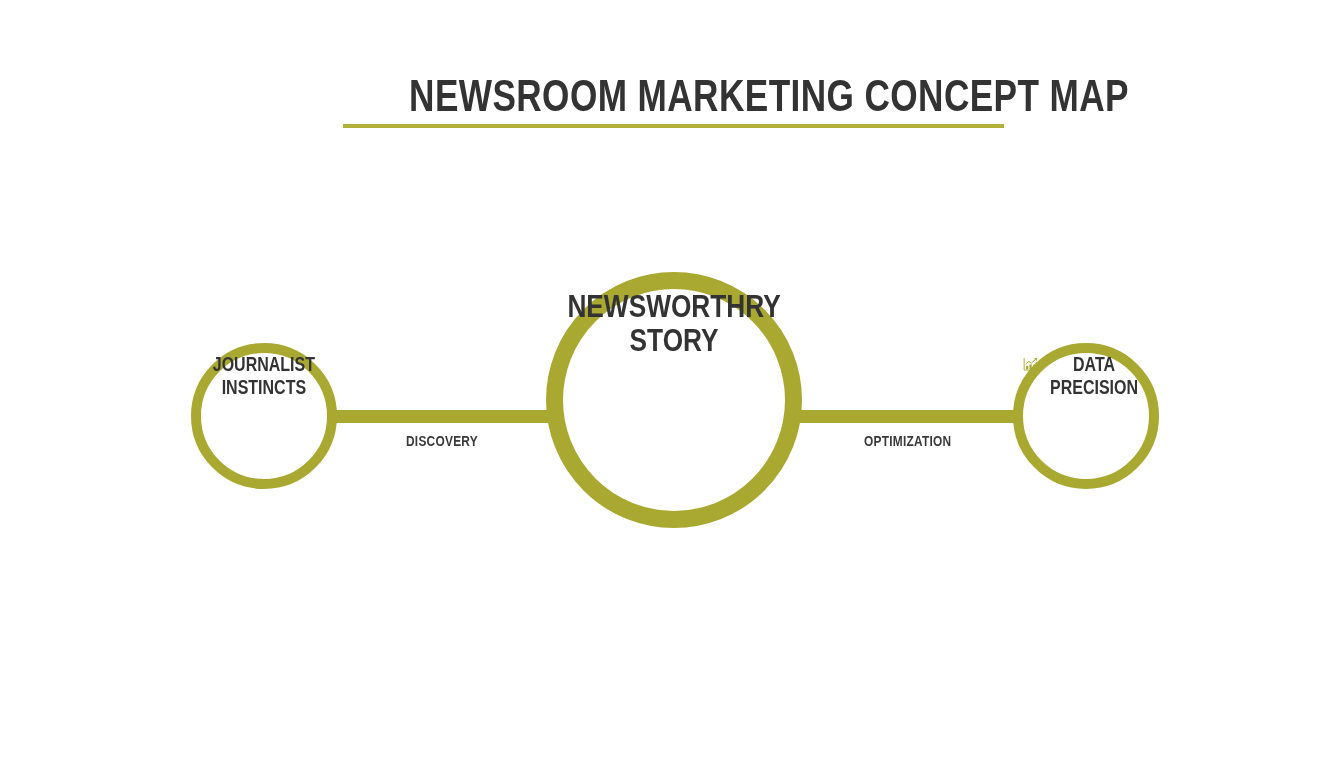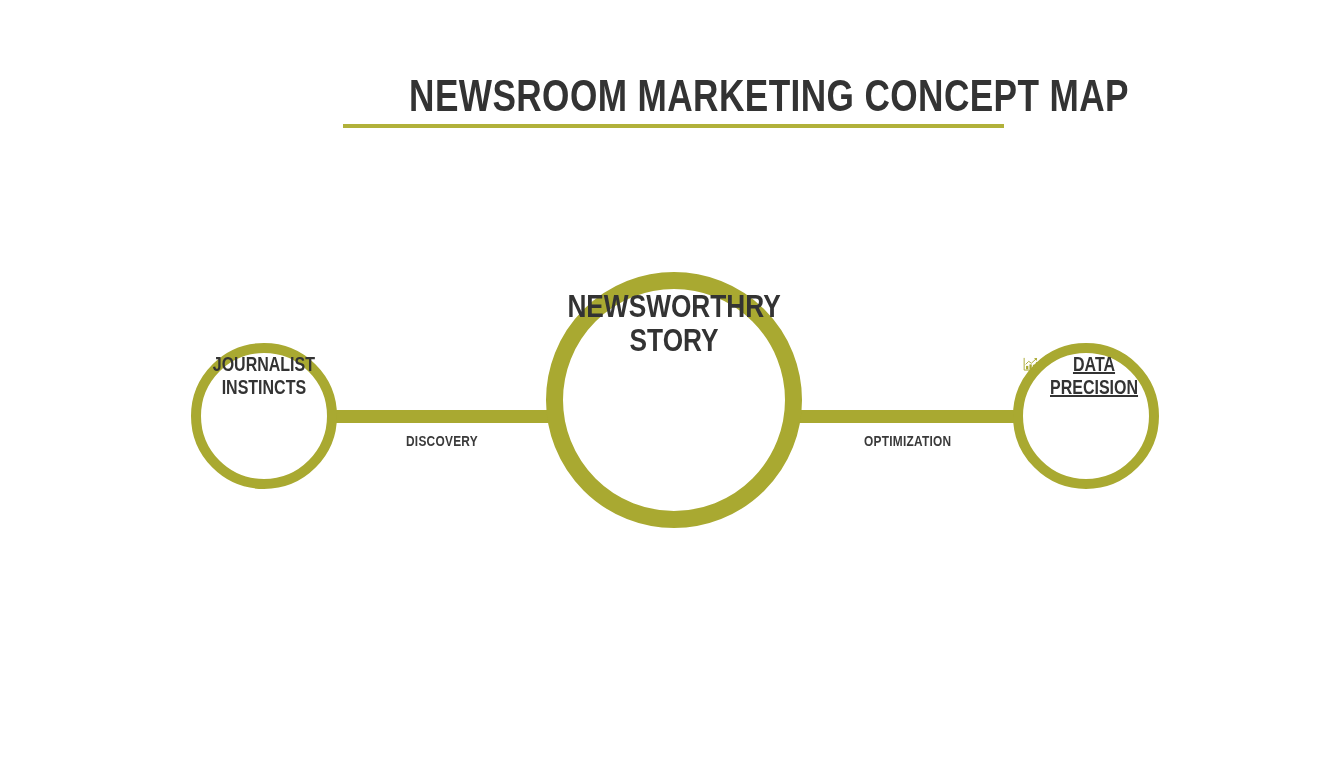--- a/index.html
+++ b/index.html
@@ -74,21 +74,21 @@
       flex-direction: row;
       align-items: flex-start;
       justify-content: center;
     }
     .node.small {
       width: 146px;
       height: 146px;
       border-width: 10px;
     }
     .node.left { left: 191px; top: 343px; }
-    .node.right { left: 1013px; top: 343px; text-decoration: underline; }
+    .node.right { left: 1013px; top: 343px; }
     .node.center {
       left: 546px;
       top: 272px;
       width: 256px;
       height: 256px;
       border-width: 17px;
     }
     .node-label {
       font-family: "Liberation Sans", sans-serif;
       font-weight: bold;

